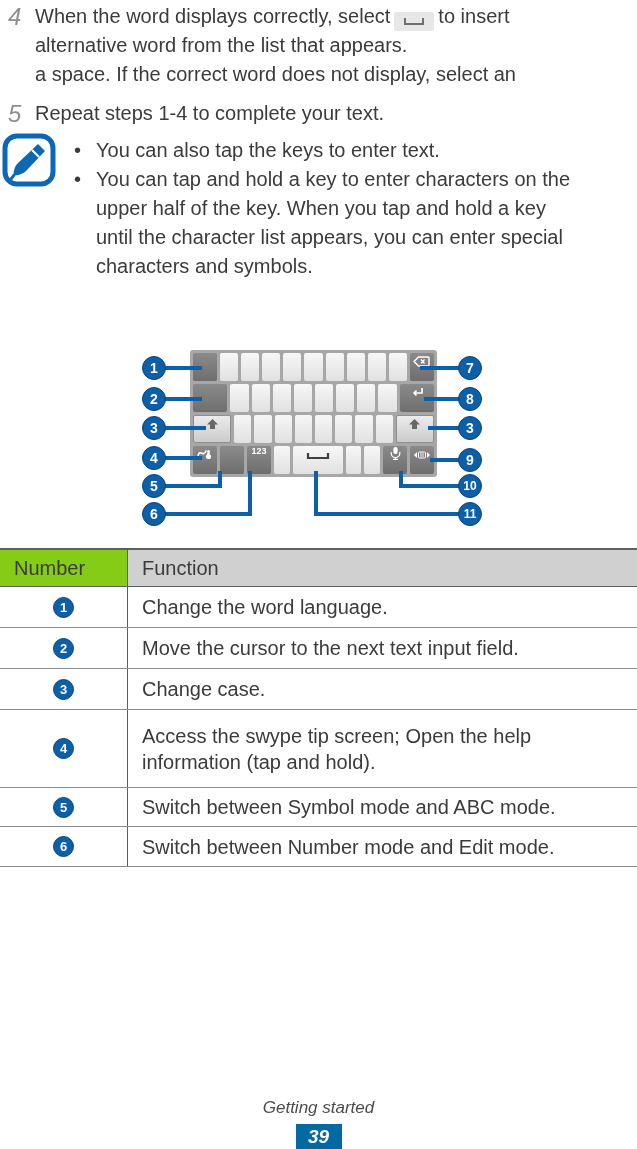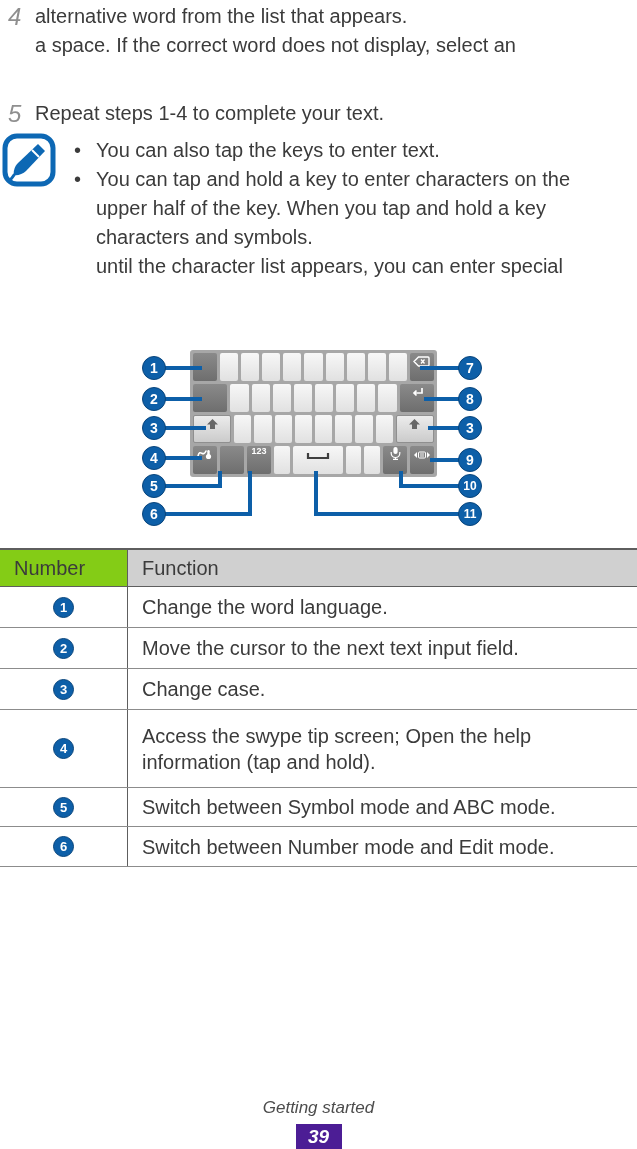--- a/index.html
+++ b/index.html
@@ -81,33 +81,40 @@
   }
   .hdr-label{font-size:20px;color:#3b3b3b;}
 
   
   .footer-label{
     position:absolute;top:1098px;left:0;width:100%;text-align:center;
     font-style:italic;font-size:17px;color:#4c4c4c;
   }
   .page-box{
     position:absolute;top:1124px;left:50%;transform:translateX(-50%);
-    width:46px;height:25px;background:#4c1d95;color:#fff;
+    width:46px;height:25px;background:#0369a1;color:#fff;
     font-style:italic;font-size:19px;font-weight:bold;
     display:flex;align-items:center;justify-content:center;
   }
 </style>
 </head>
 <body>
 
 <div class="page">
 
   <div class="step step4">
     <div class="step-num">4</div>
     <div class="step-body">
+      <div class="tline">
+        <span>When the word displays correctly, select</span><span class="inline-key">
+            <svg width="22" height="9" viewBox="0 0 22 9">
+              <path d="M2 1 V7 H20 V1" fill="none" stroke="#6f6f6f" stroke-width="2"></path>
+            </svg>
+          </span><span>to insert</span>
+      </div>
       <div class="tline">alternative word from the list that appears.</div>
       <div class="tline">a space. If the correct word does not display, select an</div>
     </div>
   </div>
 
   <div class="step step5">
     <div class="step-num">5</div>
     <div class="step-body">Repeat steps 1-4 to complete your text.</div>
   </div>
 
@@ -123,22 +130,22 @@
     <div class="note-bullets">
       <div class="bullet">
         <div class="bdot">•</div>
         <div class="btext">You can also tap the keys to enter text.</div>
       </div>
       <div class="bullet">
         <div class="bdot">•</div>
         <div class="btext">
           <div>You can tap and hold a key to enter characters on the</div>
           <div>upper half of the key. When you tap and hold a key</div>
+          <div>until the character list appears, you can enter special</div>
           <div>characters and symbols.</div>
-          <div>until the character list appears, you can enter special</div>
         </div>
       </div>
     </div>
   </div>
 
 
   <div class="figure">
 
     <div class="kb">
 

